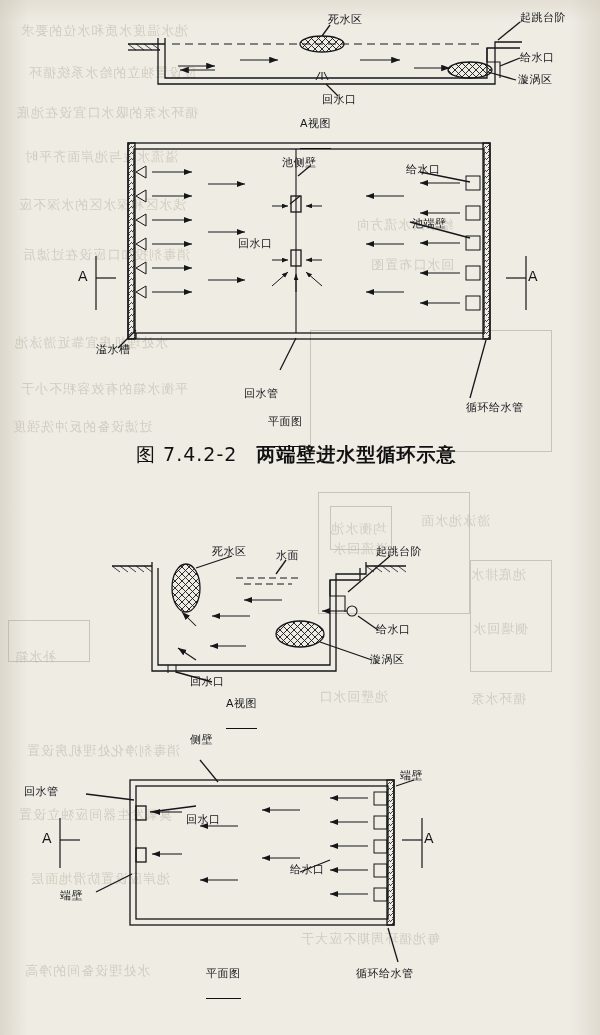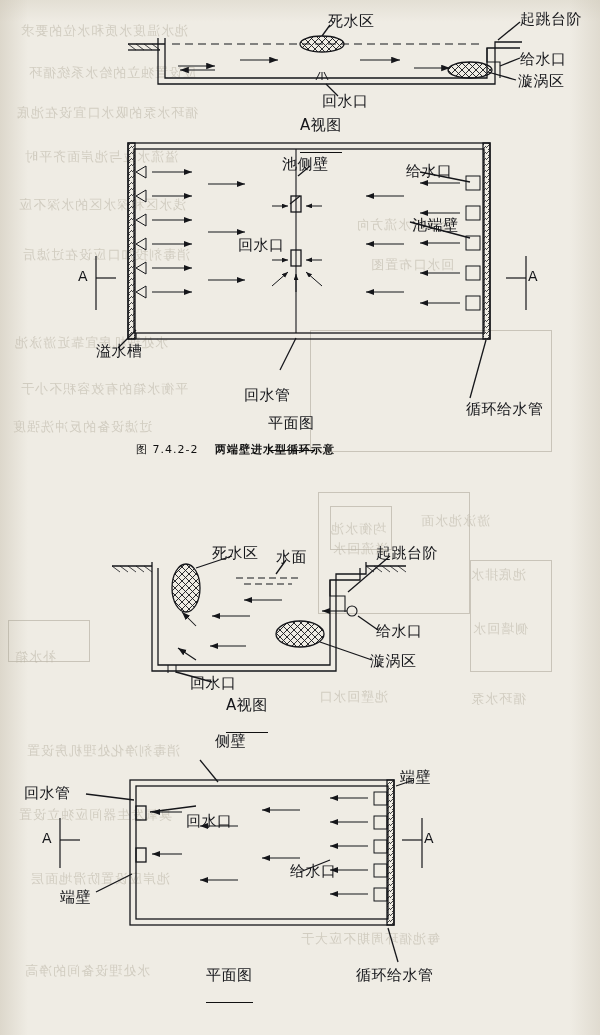--- a/index.html
+++ b/index.html
@@ -31,29 +31,29 @@
   }
   .ghostbox{
     position:absolute;
     border:1px solid rgba(170,164,150,.55);
     pointer-events:none;
   }
   .stage{position:absolute;inset:0;}
   svg{position:absolute;left:0;top:0;}
   .lbl{
     position:absolute;
-    font-size:15px;
+    font-size:11px;
     color:#15161a;
     white-space:nowrap;
     font-family:"DejaVu Sans","Liberation Sans",sans-serif;
     letter-spacing:.5px;
   }
   .cap{
     position:absolute;
-    font-size:11px;
+    font-size:19px;
     color:#111;
     white-space:nowrap;
     letter-spacing:1px;
   }
   .cap b{font-weight:700;}
   .u{border-bottom:1.3px solid #111;padding-bottom:17px;}
 </style>
 </head>
 <body>
 
@@ -331,21 +331,21 @@
 </div>
 
 <div class="lbl" style="left:212px;top:544px;">死水区</div>
 <div class="lbl" style="left:276px;top:548px;">水面</div>
 <div class="lbl" style="left:376px;top:544px;">起跳台阶</div>
 <div class="lbl" style="left:376px;top:622px;">给水口</div>
 <div class="lbl" style="left:370px;top:652px;">漩涡区</div>
 <div class="lbl" style="left:190px;top:674px;">回水口</div>
 <div class="lbl u" style="left:226px;top:696px;">A视图</div>
 
-<div class="lbl" style="left:215px;top:732px;">侧壁</div>
+<div class="lbl" style="left:190px;top:732px;">侧壁</div>
 <div class="lbl" style="left:400px;top:768px;">端壁</div>
 <div class="lbl" style="left:24px;top:784px;">回水管</div>
 <div class="lbl" style="left:186px;top:812px;">回水口</div>
 <div class="lbl" style="left:290px;top:862px;">给水口</div>
 <div class="lbl" style="left:60px;top:888px;">端壁</div>
 <div class="lbl" style="left:356px;top:966px;">循环给水管</div>
 <div class="lbl u" style="left:206px;top:966px;">平面图</div>
 <div class="lbl" style="left:42px;top:830px;font-size:14px;">A</div>
 <div class="lbl" style="left:424px;top:830px;font-size:14px;">A</div>
 

